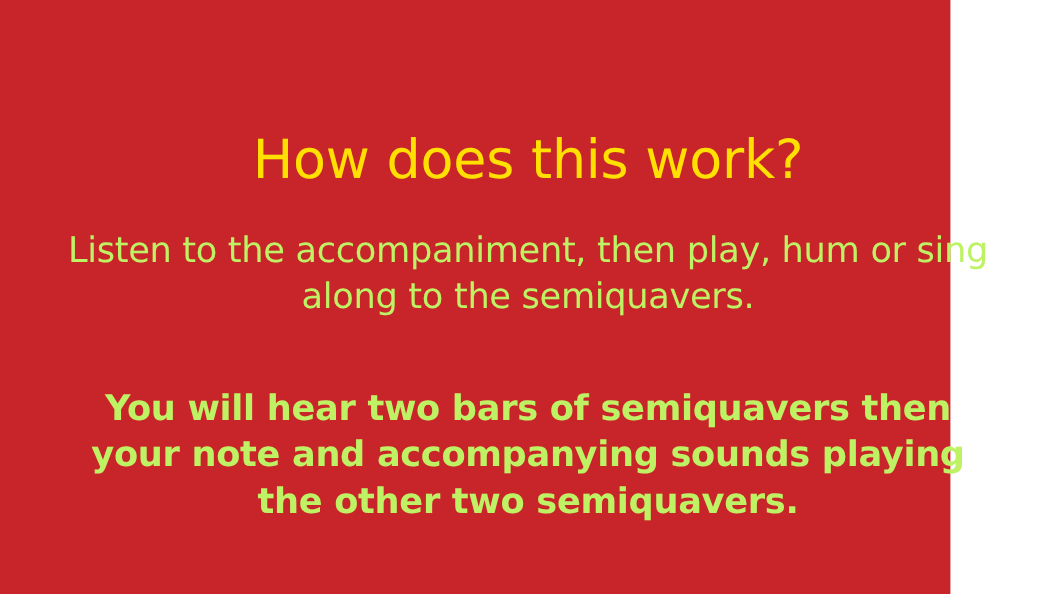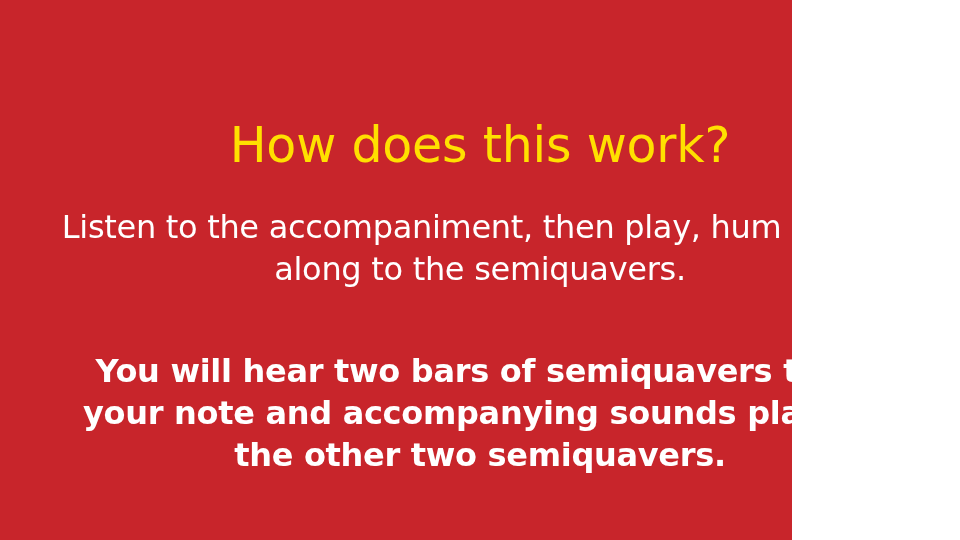--- a/index.html
+++ b/index.html
@@ -9,21 +9,21 @@
 
   body {
     width: 960px;
     height: 540px;
     overflow: hidden;
     font-family: "DejaVu Sans", sans-serif;
   }
 
   #slide {
     position: relative;
-    width: 792px;
+    width: 864px;
     height: 540px;
     box-sizing: border-box;
     background: #C8252B;
     display: flex;
     flex-direction: column;
     align-items: center;
   }
 
   #slide-title {
     position: absolute;
@@ -39,21 +39,21 @@
     letter-spacing: -0.2px;
     white-space: nowrap;
   }
 
   #slide-body {
     position: absolute;
     left: 60px;
     top: 206px;
     width: 840px;
     text-align: center;
-    color: #ffffff;
+    color: #bef264;
   }
 
   .body-para {
     font-family: "DejaVu Sans", sans-serif;
     font-size: 32px;
     line-height: 42px;
     letter-spacing: -0.3px;
     margin: 0;
   }
 

